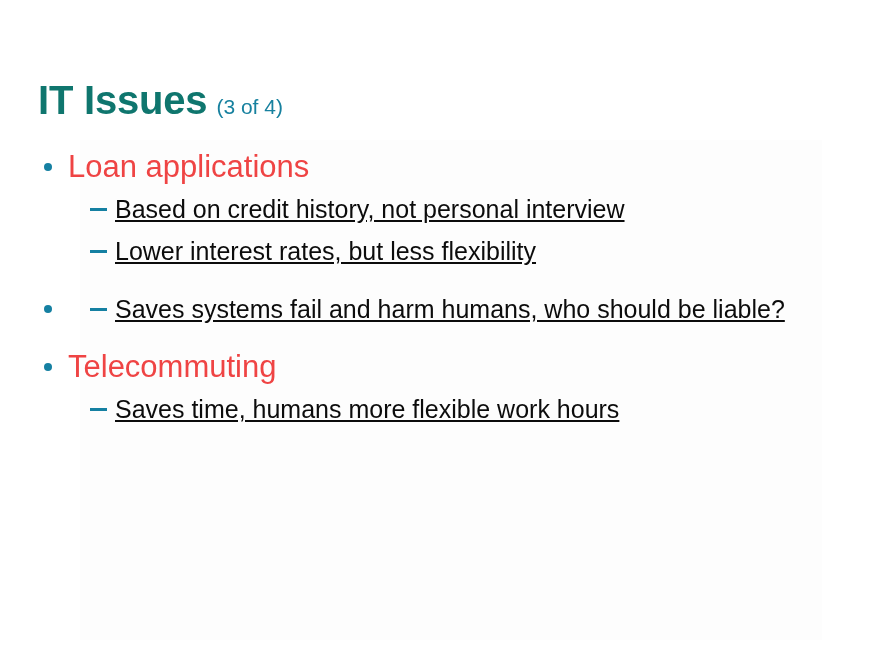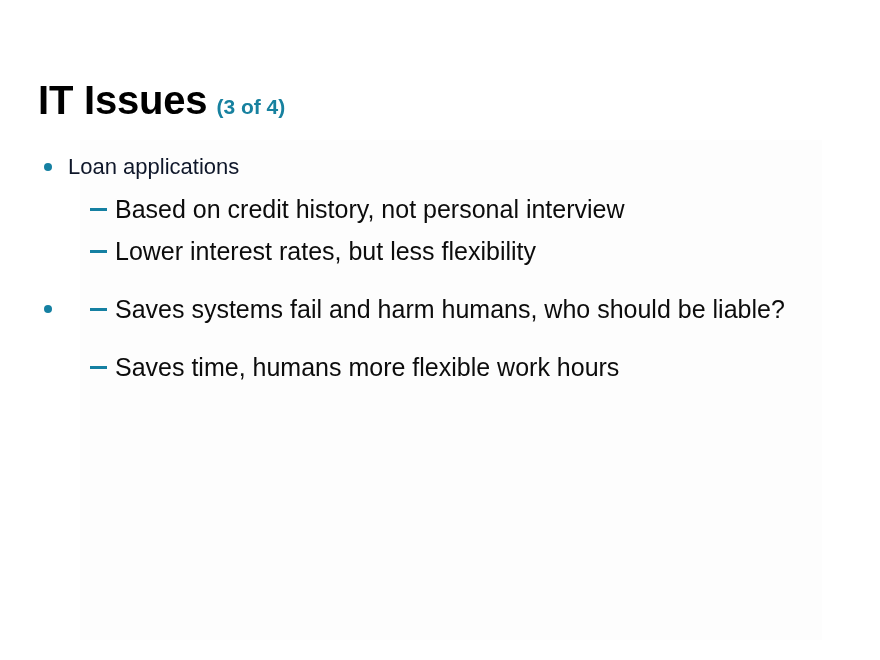--- a/index.html
+++ b/index.html
@@ -39,28 +39,28 @@
   .title-block {
     position: absolute;
     left: 38px;
     top: 78px;
     width: 800px;
     white-space: nowrap;
   }
   .title-main {
     font-size: 40px;
     font-weight: bold;
-    color: #000000;
+    color: #0f766e;
     letter-spacing: -0.2px;
     vertical-align: baseline;
     text-align: center;
   }
   .title-suffix {
     font-size: 21px;
-    font-weight: bold;
+    font-weight: normal;
     color: #17819f;
     margin-left: 9px;
     vertical-align: baseline;
   }
 
   
   .body-block {
     position: absolute;
     left: 38px;
     top: 146px;
@@ -71,23 +71,23 @@
     margin-bottom: 16px;
   }
   .group:last-child {
     margin-bottom: 0;
   }
 
   
   .l1 {
     position: relative;
     padding-left: 30px;
-    font-size: 22px;
+    font-size: 31px;
     line-height: 42px;
-    color: #0f172a;
+    color: #ef4444;
   }
   .l1 .dot {
     position: absolute;
     left: 6px;
     top: 17px;
     width: 8px;
     height: 8px;
     border-radius: 50%;
     background: #1580a2;
   }
@@ -103,20 +103,21 @@
   .l2 .dash {
     position: absolute;
     left: 52px;
     top: 20px;
     width: 17px;
     height: 3px;
     background: #1580a2;
   }
   .l2-text {
     display: block;
+    text-decoration: underline;
   }
 </style>
 </head>
 <body>
 
 <div class="slide">
 
   <div class="slide-body-edge"></div>
 
   <div class="title-block">
@@ -144,20 +145,24 @@
       <div class="l1">
         <span class="dot"></span>
       </div>
       <div class="l2">
         <span class="dash"></span>
         <span class="l2-text">Saves systems fail and harm humans, who should be liable?</span>
       </div>
     </div>
 
     <div class="group">
+      <div class="l1">
+        <span class="dot"></span>
+        <span>Telecommuting</span>
+      </div>
       <div class="l2">
         <span class="dash"></span>
         <span class="l2-text">Saves time, humans more flexible work hours</span>
       </div>
     </div>
 
   </div>
 </div>
 
 </body></html>

